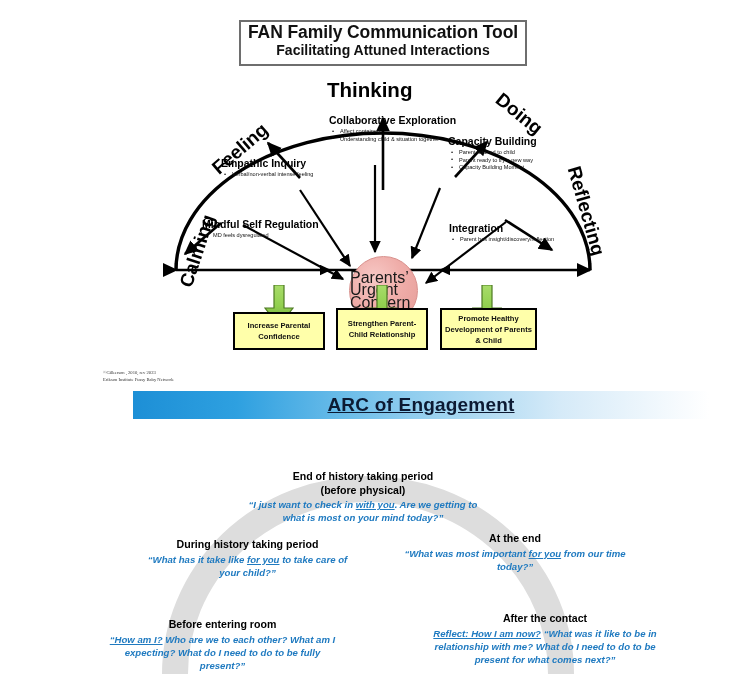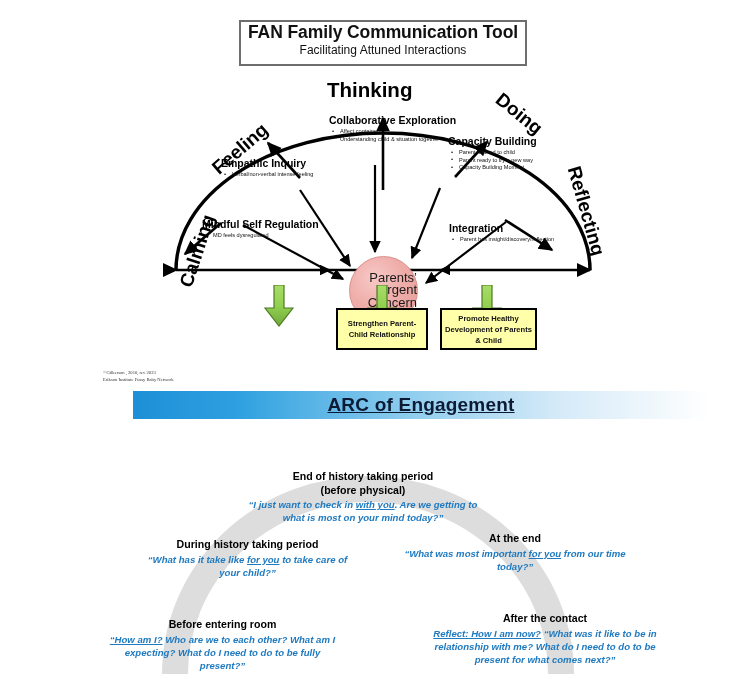--- a/index.html
+++ b/index.html
@@ -28,22 +28,22 @@
     box-sizing: border-box;
     text-align: center;
   }
   .title-main {
     font-size: 17.5px;
     font-weight: bold;
     letter-spacing: -0.1px;
     line-height: 20px;
   }
   .title-sub {
-    font-size: 12px;
-    font-weight: normal;
+    font-size: 14px;
+    font-weight: bold;
     line-height: 14px;
     margin-top: 1px;
   }
 
   
   #fan-stage {
     position: absolute;
     left: 0;
     top: 70px;
     width: 732px;
@@ -100,23 +100,23 @@
     left: 349px;
     top: 186px;
     width: 69px;
     height: 69px;
     border-radius: 50%;
     background: radial-gradient(circle at 36% 32%, #f7c9c6 0%, #efada9 45%, #e49b97 100%);
     border: 1px solid #d8908c;
     box-sizing: border-box;
     display: flex;
     flex-direction: column;
-    align-items: flex-end;
+    align-items: flex-start;
     justify-content: center;
-    font-size: 13px;
+    font-size: 16px;
     line-height: 12.5px;
     font-weight: normal;
     color: #1a1a1a;
     text-align: center;
   }
 
   
   .g-arrow { position: absolute; }
   .y-box {
     position: absolute;
@@ -294,20 +294,21 @@
   <svg class="g-arrow" style="left:264px; top:215px;" width="30" height="42" viewBox="0 0 30 42">
     <path d="M10,0 L20,0 L20,23 L29,23 L15,41 L1,23 L10,23 Z" fill="url(#grnA)" stroke="#4d7a22" stroke-width="1.2"></path>
   </svg>
   <svg class="g-arrow" style="left:367px; top:215px;" width="30" height="42" viewBox="0 0 30 42">
     <path d="M10,0 L20,0 L20,23 L29,23 L15,41 L1,23 L10,23 Z" fill="url(#grnA)" stroke="#4d7a22" stroke-width="1.2"></path>
   </svg>
   <svg class="g-arrow" style="left:472px; top:215px;" width="30" height="42" viewBox="0 0 30 42">
     <path d="M10,0 L20,0 L20,23 L29,23 L15,41 L1,23 L10,23 Z" fill="url(#grnA)" stroke="#4d7a22" stroke-width="1.2"></path>
   </svg>
 
+  <div class="y-box" style="left:233px; top:242px; width:92px; height:38px;">Increase Parental Confidence</div>
   <div class="y-box" style="left:336px; top:238px; width:92px; height:42px;text-align:center;">Strengthen Parent-Child Relationship</div>
   <div class="y-box" style="left:440px; top:238px; width:97px; height:42px;">Promote Healthy Development of Parents &amp; Child</div>
 </div>
 
 <div class="copyright">
   <div>©Gilkerson , 2010, rev 2023</div>
   <div>Erikson Institute Fussy Baby Network</div>
 </div>
 
 <div class="arc-banner">

